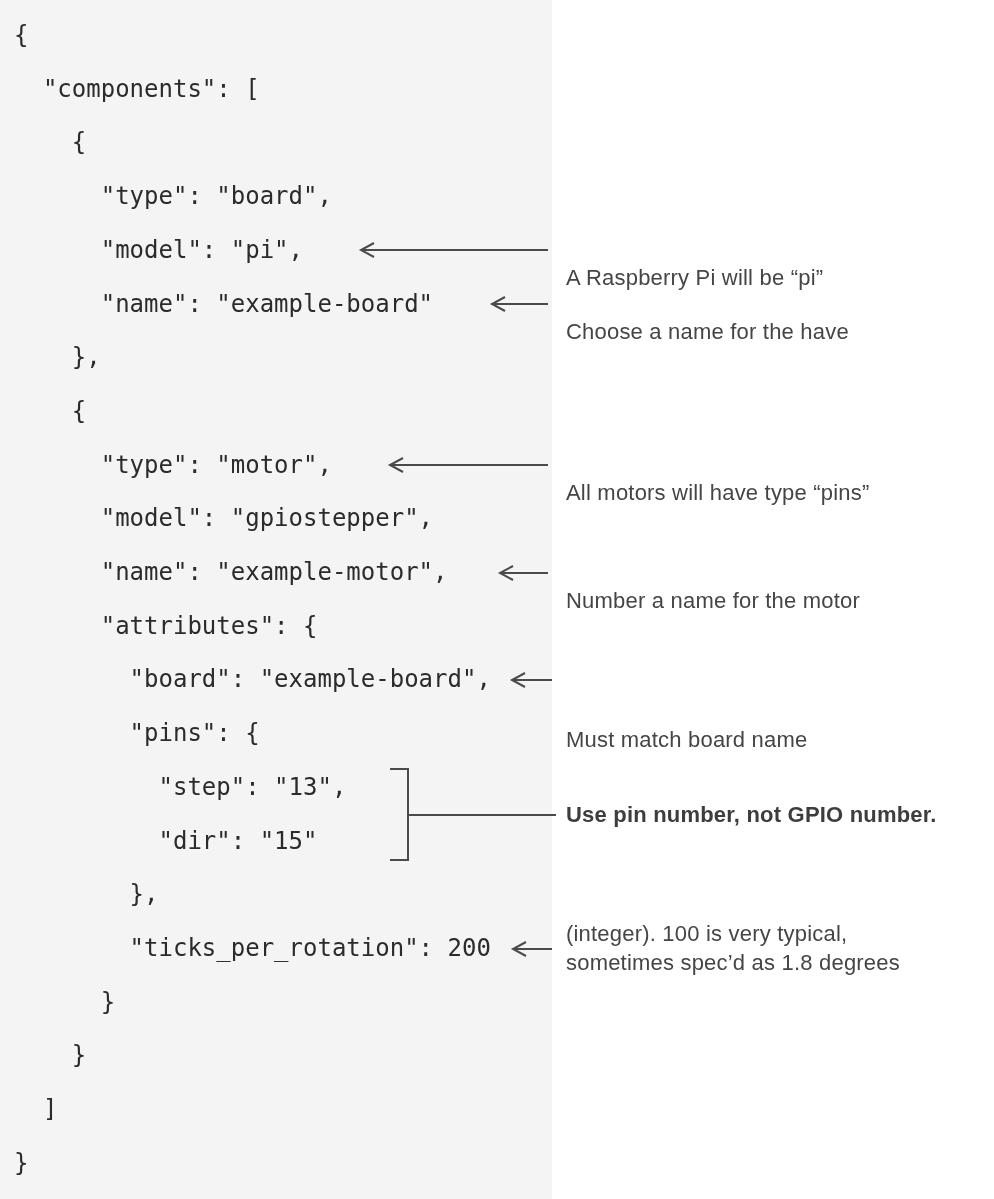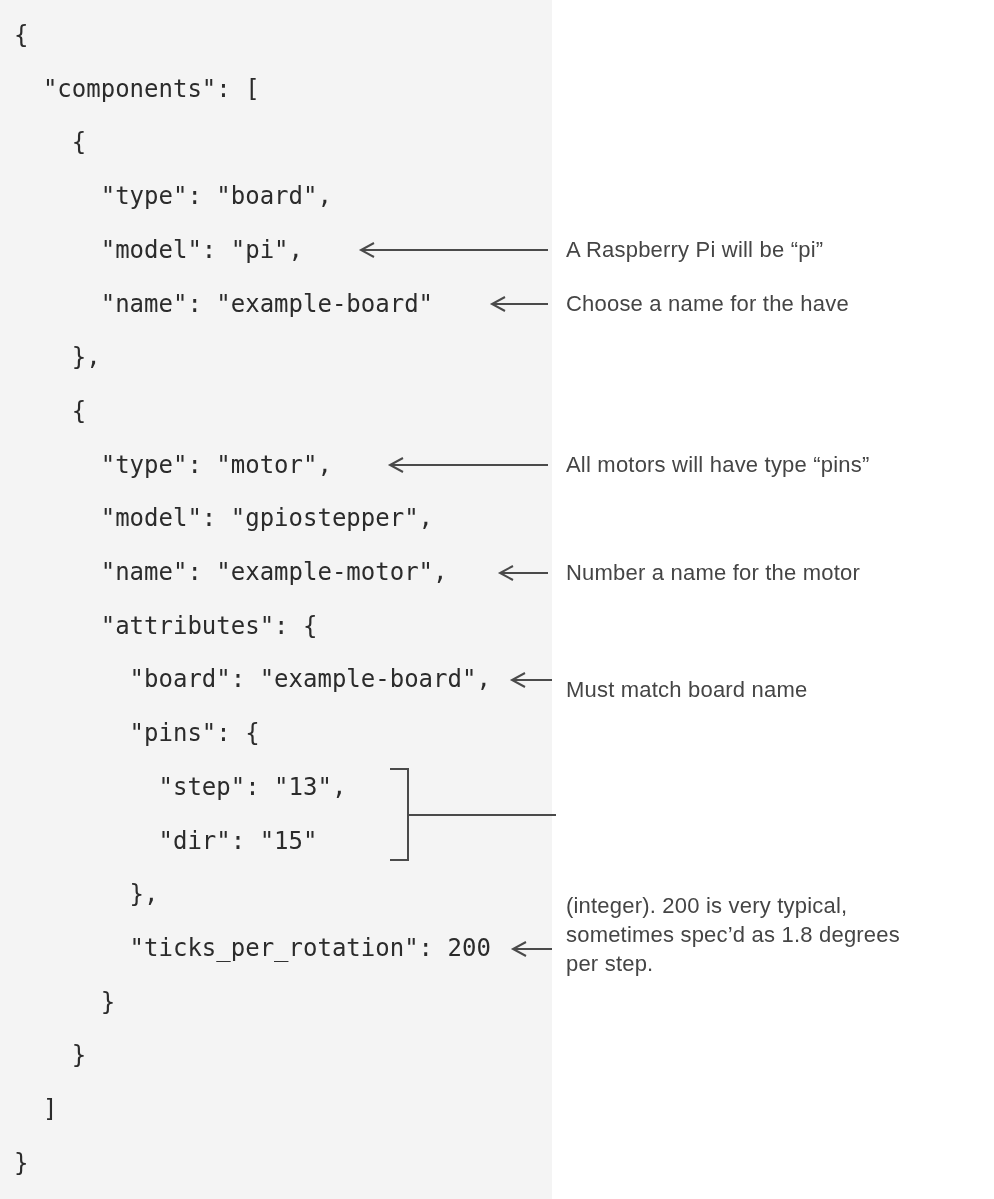--- a/index.html
+++ b/index.html
@@ -29,20 +29,21 @@
     left: 0; top: 0;
     pointer-events: none;
   }
   .ann {
     position: absolute;
     left: 566px;
     font-size: 22px;
     line-height: 28px;
     color: #454545;
     letter-spacing: 0.2px;
+    margin-top: 28px;
   }
   .ann-block { line-height: 29px; max-width: 420px; }
   .bold { font-weight: bold; color: #3d3d3d; }
 </style>
 </head>
 <body>
 
 <div class="code-panel">
   <div class="code-line">{</div>
   <div class="code-line">  "components": [</div>
@@ -81,22 +82,22 @@
 </svg>
 
 <div class="ann" style="top:236px">A Raspberry Pi will be “pi”</div>
 
 <div class="ann" style="top:290px">Choose a name for the have</div>
 
 <div class="ann" style="top:451px">All motors will have type “pins”</div>
 
 <div class="ann" style="top:559px">Number a name for the motor</div>
 
-<div class="ann" style="top:676px">Must match board name</div>
+<div class="ann" style="top:698px">Must match board name</div>
 
 <div class="ann ann-block" style="top:772px">
+  <div class="bold">Use pin number, not GPIO number.</div>
 </div>
 
 <div class="ann ann-block" style="top:891px">
-  <div>(integer). 200 is very typical,</div>
+  <div>(integer). 100 is very typical,</div>
   <div>sometimes spec’d as 1.8 degrees</div>
-  <div>per step.</div>
 </div>
 
 </body></html>

